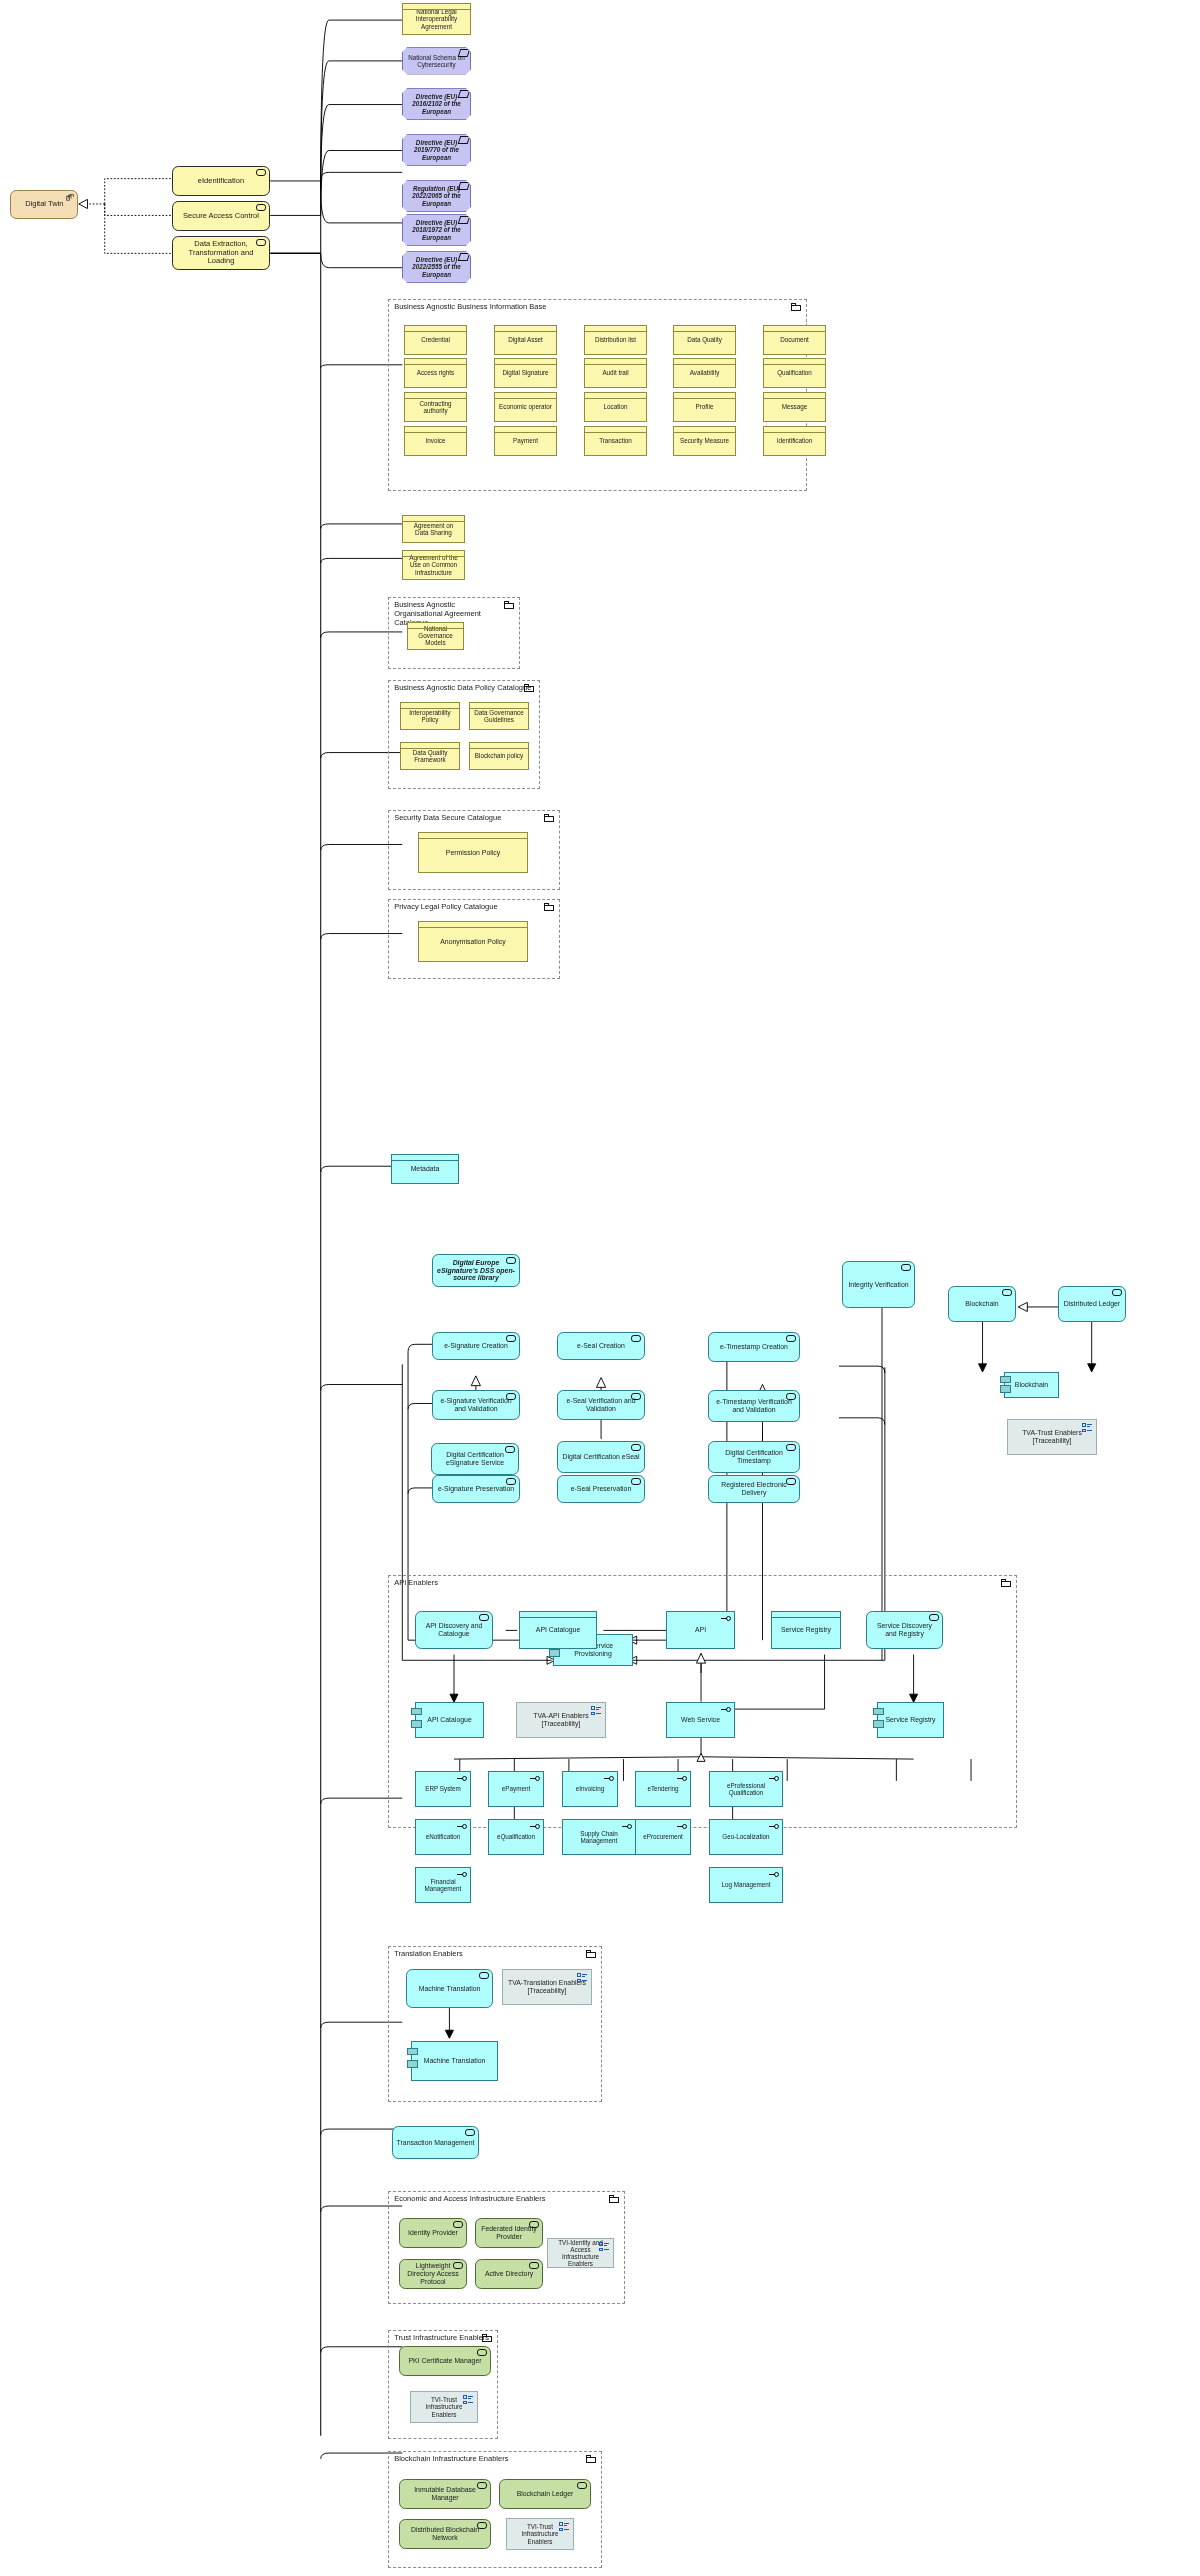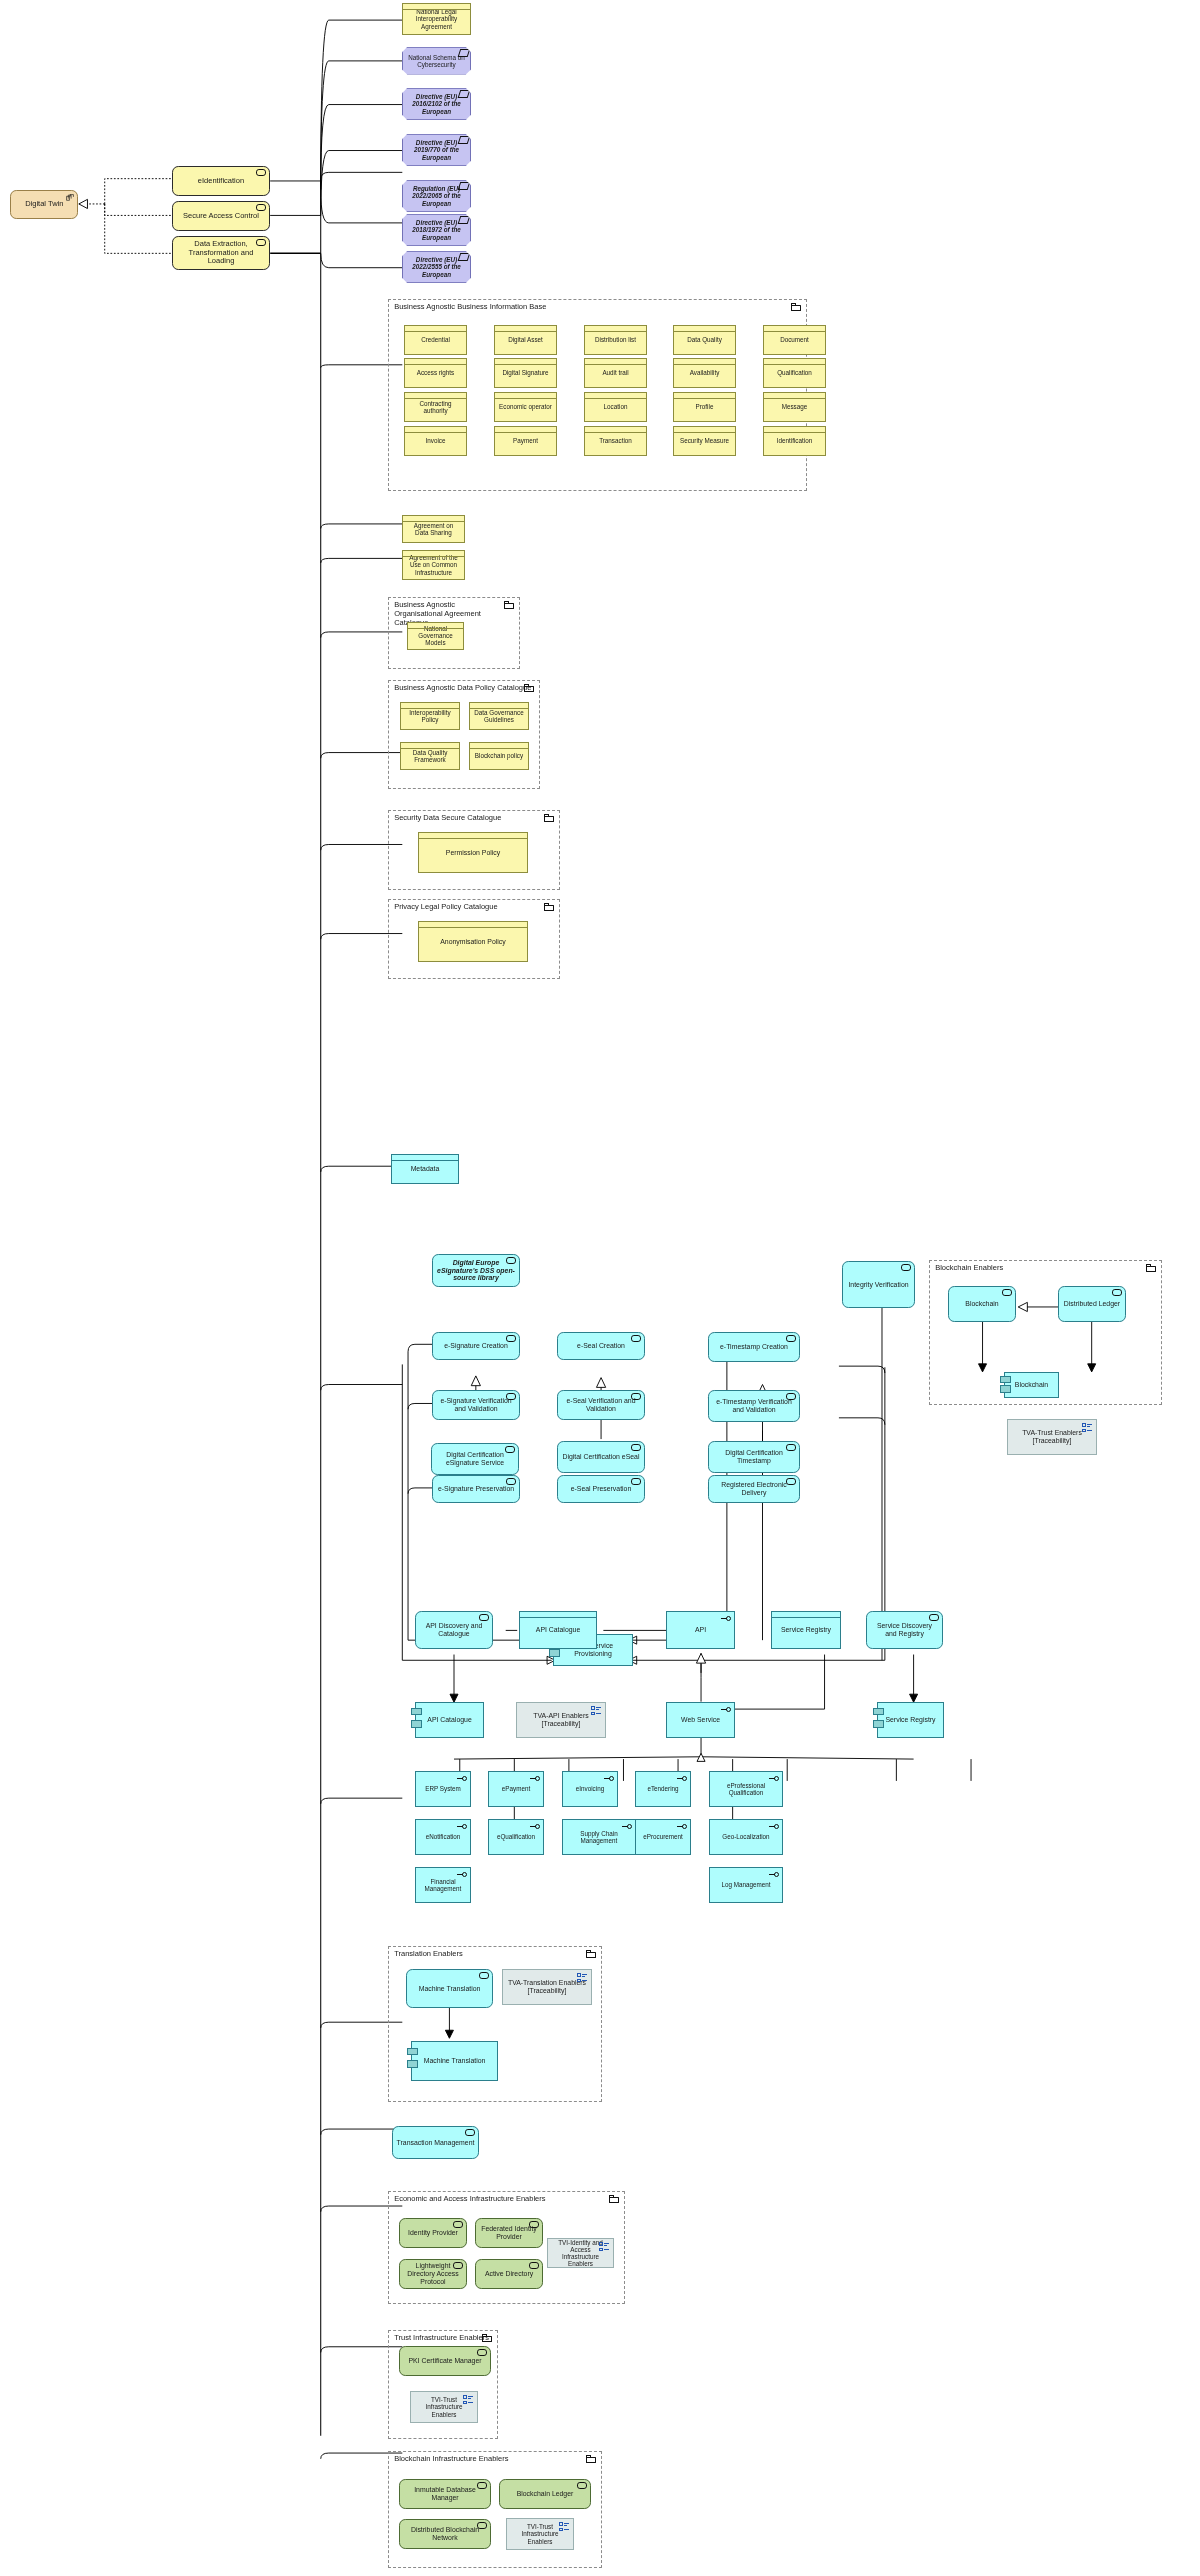--- a/index.html
+++ b/index.html
@@ -446,43 +446,43 @@
     <span class="lbl">TVA-Trust Enablers [Traceability]</span>
     <span class="ico ico-trace">
       <em style="left:0;top:0;width:4px;height:3.4px;"></em>
       <em style="left:0;top:5.2px;width:4px;height:3.4px;"></em>
       <span style="left:5.2px;top:1.1px;width:5.2px;height:0.9px;"></span>
       <span style="left:5.2px;top:2.9px;width:3.4px;height:0.9px;"></span>
       <span style="left:5.2px;top:6.3px;width:5.2px;height:0.9px;"></span>
     </span>
   </div>
 
-  <div class="group" style="left:929px;top:1260px;width:233px;height:145px;">
-    <div class="gtitle">Blockchain Enablers</div>
-    <div class="folder" style="right:5.2px;top:3.4px;">
-      <span class="ft"></span>
-        <span class="fb"></span>
-    </div>
-  </div>
   <div class="node rnd c-cyan" style="left:948px;top:1286px;width:68px;height:36px;font-size:6.9px;">
     <span class="lbl">Blockchain</span>
     <span class="ico ico-round"></span>
   </div>
   <div class="node rnd c-cyan" style="left:1058px;top:1286px;width:68px;height:36px;font-size:6.9px;">
     <span class="lbl">Distributed Ledger</span>
     <span class="ico ico-round"></span>
   </div>
   <div class="node c-cyan" style="left:1004px;top:1372px;width:55px;height:26px;font-size:6.9px;border:0.6px solid #2b7f8c;">
     <span class="lbl">Blockchain</span>
     <span class="ico-comp" style="top:2.9px;height:17px;">
       <i style="top:0"></i>
         <i style="top:9.2px"></i>
     </span>
   </div>
 
+  <div class="group" style="left:388px;top:1575px;width:629px;height:253px;">
+    <div class="gtitle">API Enablers</div>
+    <div class="folder" style="right:5.2px;top:3.4px;">
+      <span class="ft"></span>
+        <span class="fb"></span>
+    </div>
+  </div>
 
   <div class="node rnd c-cyan" style="left:415px;top:1611px;width:78px;height:38px;font-size:6.9px;">
     <span class="lbl">API Discovery and Catalogue</span>
     <span class="ico ico-round"></span>
   </div>
   <div class="node sq-blue c-cyan" style="left:519px;top:1611px;width:78px;height:38px;font-size:6.9px;">
     <span class="lbl">API Catalogue</span>
   </div>
   <div class="node c-cyan" style="left:666px;top:1611px;width:69px;height:38px;font-size:6.9px;border:0.6px solid #2b7f8c;">
     <span class="lbl">API</span>

